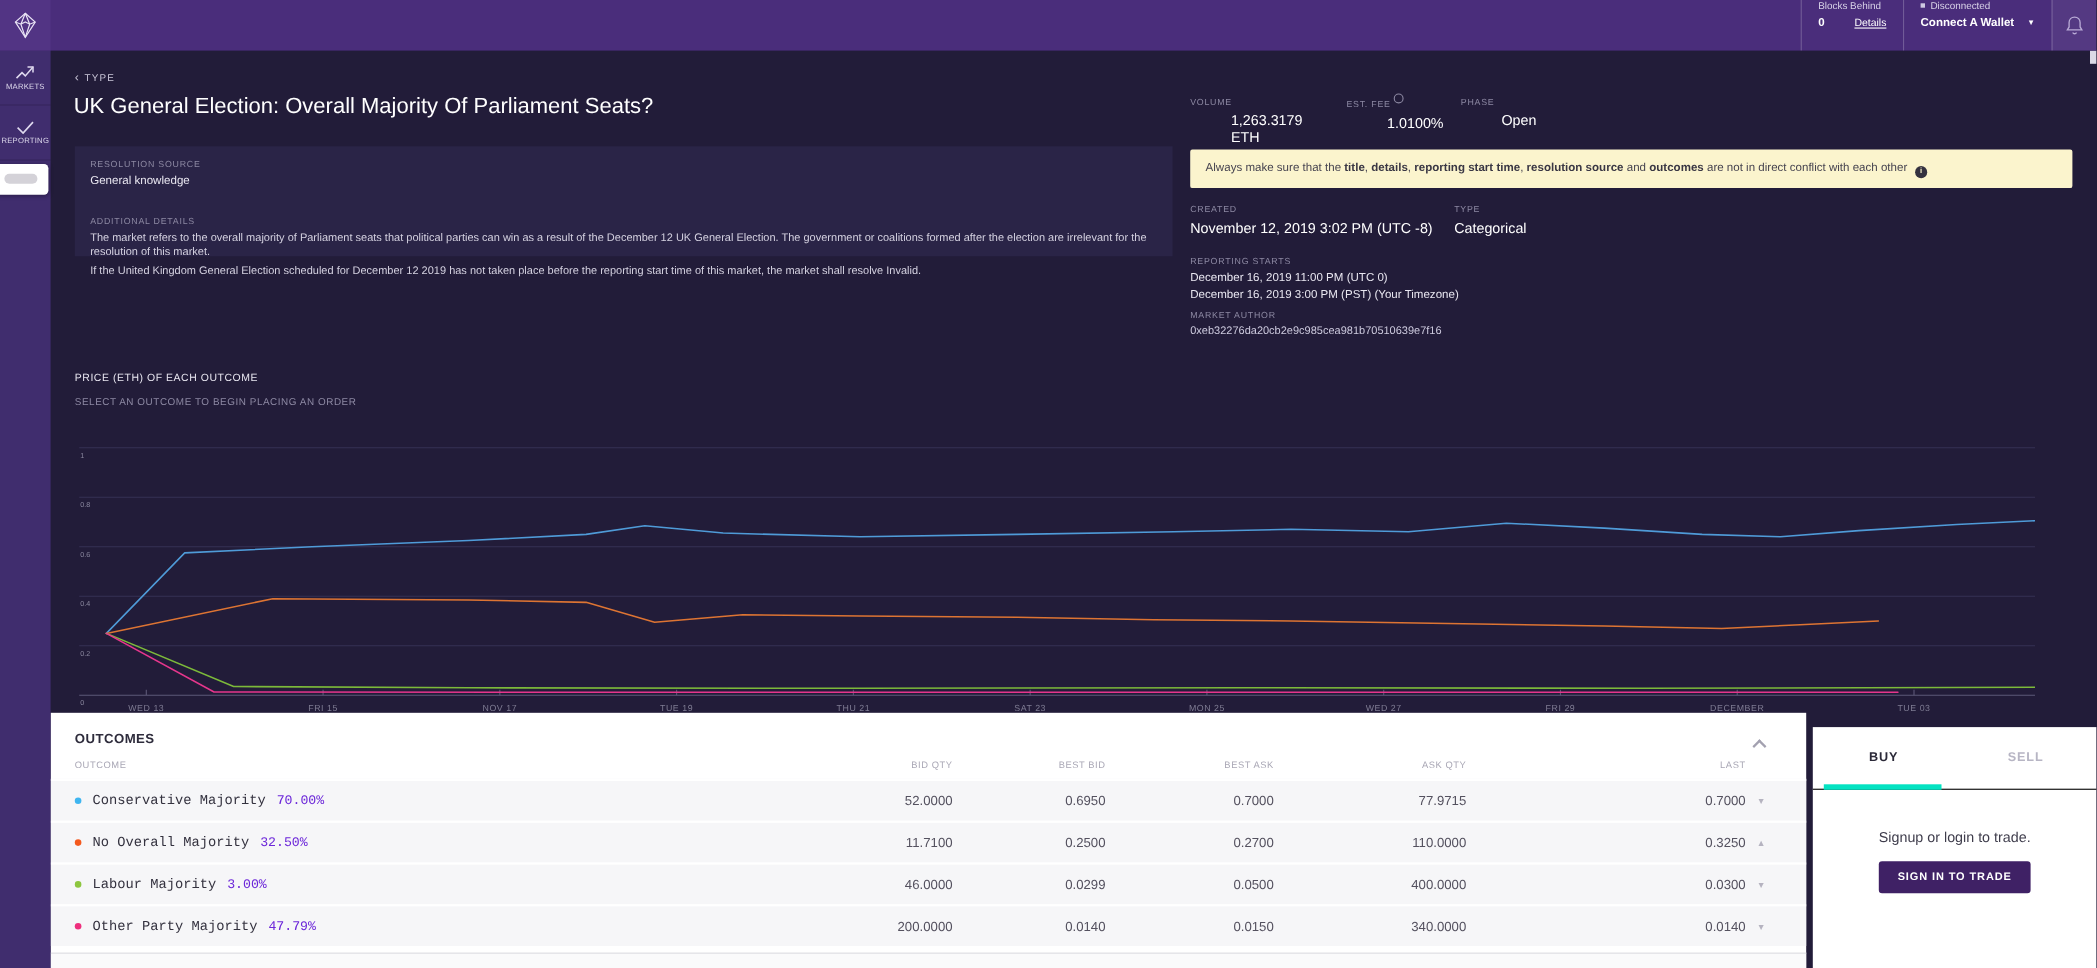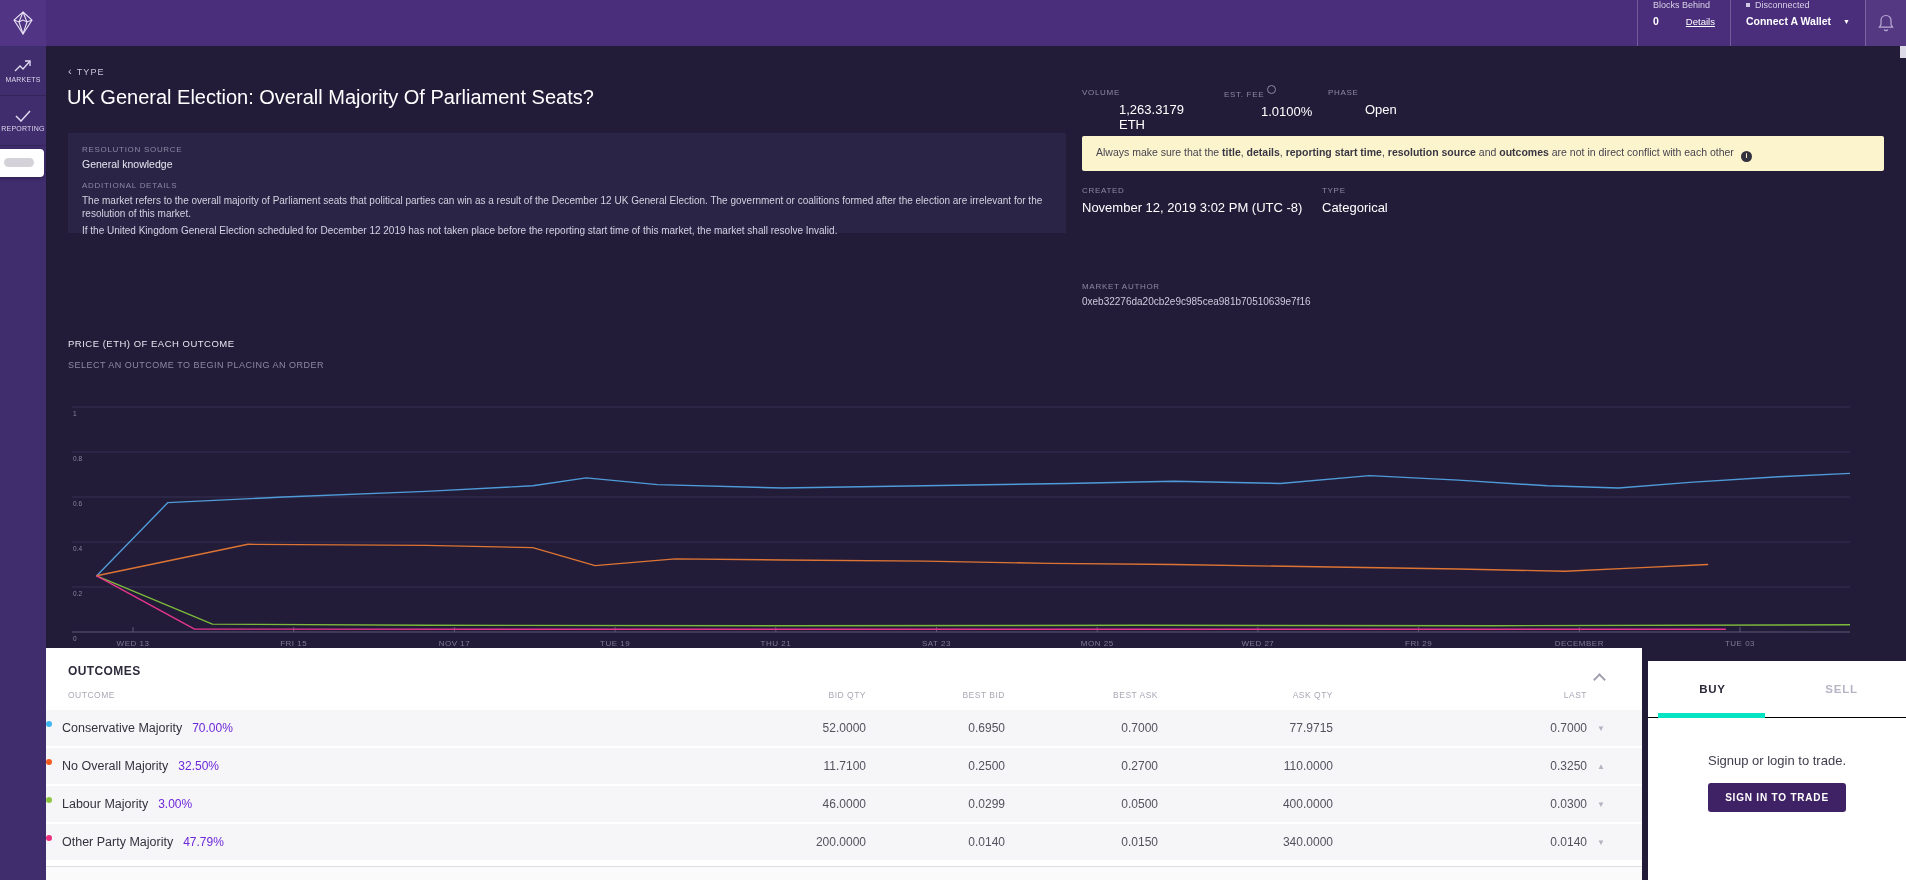--- a/index.html
+++ b/index.html
@@ -34,21 +34,21 @@
 
   
   .main{position:absolute;left:46px;top:46px;right:0;bottom:0;background:#221c39;}
   .back{position:absolute;left:22px;top:19px;font-size:9px;letter-spacing:1.1px;color:#cac6d8;cursor:pointer;}
   .back .chevl{font-size:11px;margin-right:4px;}
   .page-title{position:absolute;left:21px;top:40px;font-size:20px;color:#fff;font-weight:400;}
 
   .details-panel{position:absolute;left:22px;top:87px;width:970px;height:76px;background:#2a2447;padding:12px 14px;}
   .mini-label{font-size:8px;letter-spacing:.7px;color:#8d89a3;}
   .res-value{font-size:10.5px;color:#e8e6f0;margin-top:4px;}
-  .add-label{margin-top:11px;}
+  .add-label{margin-top:27px;}
   .det-p{font-size:10px;color:#d4d1e0;line-height:12.5px;margin-top:5px;}
 
   .stats{position:absolute;left:1036px;top:42px;display:flex;}
   .stat{margin-right:28px;}
   .stat-val{font-size:13px;color:#fff;margin-top:5px;margin-left:37px;}
   .info-circ{display:inline-block;width:7px;height:7px;border:1px solid #8d89a3;border-radius:50%;margin-left:3px;position:relative;top:-3px;}
 
   .banner{position:absolute;left:1036px;top:90px;width:774px;background:#fbf4cd;border-radius:2px;
           padding:9px 14px;font-size:10.5px;color:#474450;line-height:14px;}
   .banner b,.banner span[data-bold]{font-weight:bold;color:#3a3744;}
@@ -72,21 +72,21 @@
   .outcomes-panel{position:absolute;left:46px;top:648px;width:1596px;bottom:0;background:#fff;z-index:3;}
   .out-title{margin:16px 0 0 22px;font-size:12px;font-weight:bold;color:#2e2c3c;letter-spacing:.4px;}
   .out-chevron{position:absolute;right:38px;top:22px;}
   .chev{display:inline-block;width:7px;height:7px;border-left:2px solid #a3a1b0;border-top:2px solid #a3a1b0;transform:rotate(45deg);}
   .ogrid{display:grid;grid-template-columns:620px 200px 139px 153px 175px 254px 55px;}
   .ohead{margin-top:12px;padding-bottom:8px;font-size:8.5px;color:#a9a7b5;letter-spacing:.5px;}
   .ohead .h{text-align:right;}
   .ohead .h0{text-align:left;padding-left:22px;}
   .orow{height:36px;align-items:center;background:#f6f6f8;border-top:2px solid #fff;cursor:pointer;}
   .orow .num{text-align:right;font-size:12px;color:#54515f;}
-  .name-cell{display:flex;align-items:flex-start;}
+  .name-cell{display:flex;align-items:center;padding-left:22px;font-family:Liberation Mono, monospace;}
   .dot{width:6px;height:6px;border-radius:50%;margin-right:10px;flex:none;}
   .nm{font-size:12.5px;color:#34323f;}
   .pct{font-size:12px;color:#6d28d9;margin-left:10px;}
   .tri{font-size:8px;color:#b5b3c0;padding-left:10px;}
   .positions-bar{margin-top:6px;border-top:1px solid #dcdce2;background:#fafafb;height:30px;
                  display:flex;align-items:center;justify-content:space-between;padding:0 38px 0 22px;}
   .pos-title{font-size:11.5px;font-weight:bold;color:#2e2c3c;letter-spacing:.4px;padding-top:8px;}
   .pos-chev{padding-top:8px;}
 
   
@@ -195,20 +195,25 @@
     <span><span>Always make sure that the </span><span data-bold="">title</span><span>, </span><span data-bold="">details</span><span>, </span><span data-bold="">reporting start time</span><span>, </span><span data-bold="">resolution source</span><span> and </span><span data-bold="">outcomes</span><span> are not in direct conflict with each other</span></span><span class="info-dark">i</span>
   </div>
 
   <div class="prop-created">
     <div class="mini-label">CREATED</div>
     <div class="prop-val">November 12, 2019 3:02 PM (UTC -8)</div>
   </div>
   <div class="prop-type">
     <div class="mini-label">TYPE</div>
     <div class="prop-val">Categorical</div>
+  </div>
+  <div class="prop-reporting">
+    <div class="mini-label">REPORTING STARTS</div>
+    <div class="rep-line">December 16, 2019 11:00 PM (UTC 0)</div>
+    <div class="rep-line">December 16, 2019 3:00 PM (PST) (Your Timezone)</div>
   </div>
   <div class="prop-author">
     <div class="mini-label">MARKET AUTHOR</div>
     <div class="author-val">0xeb32276da20cb2e9c985cea981b70510639e7f16</div>
   </div>
 
   <div class="chart-title">PRICE (ETH) OF EACH OUTCOME</div>
   <div class="chart-sub">SELECT AN OUTCOME TO BEGIN PLACING AN ORDER</div>
   <div class="chart-wrap">
     <svg id="price-chart" width="1780" height="252" viewBox="0 0 1780 252">

